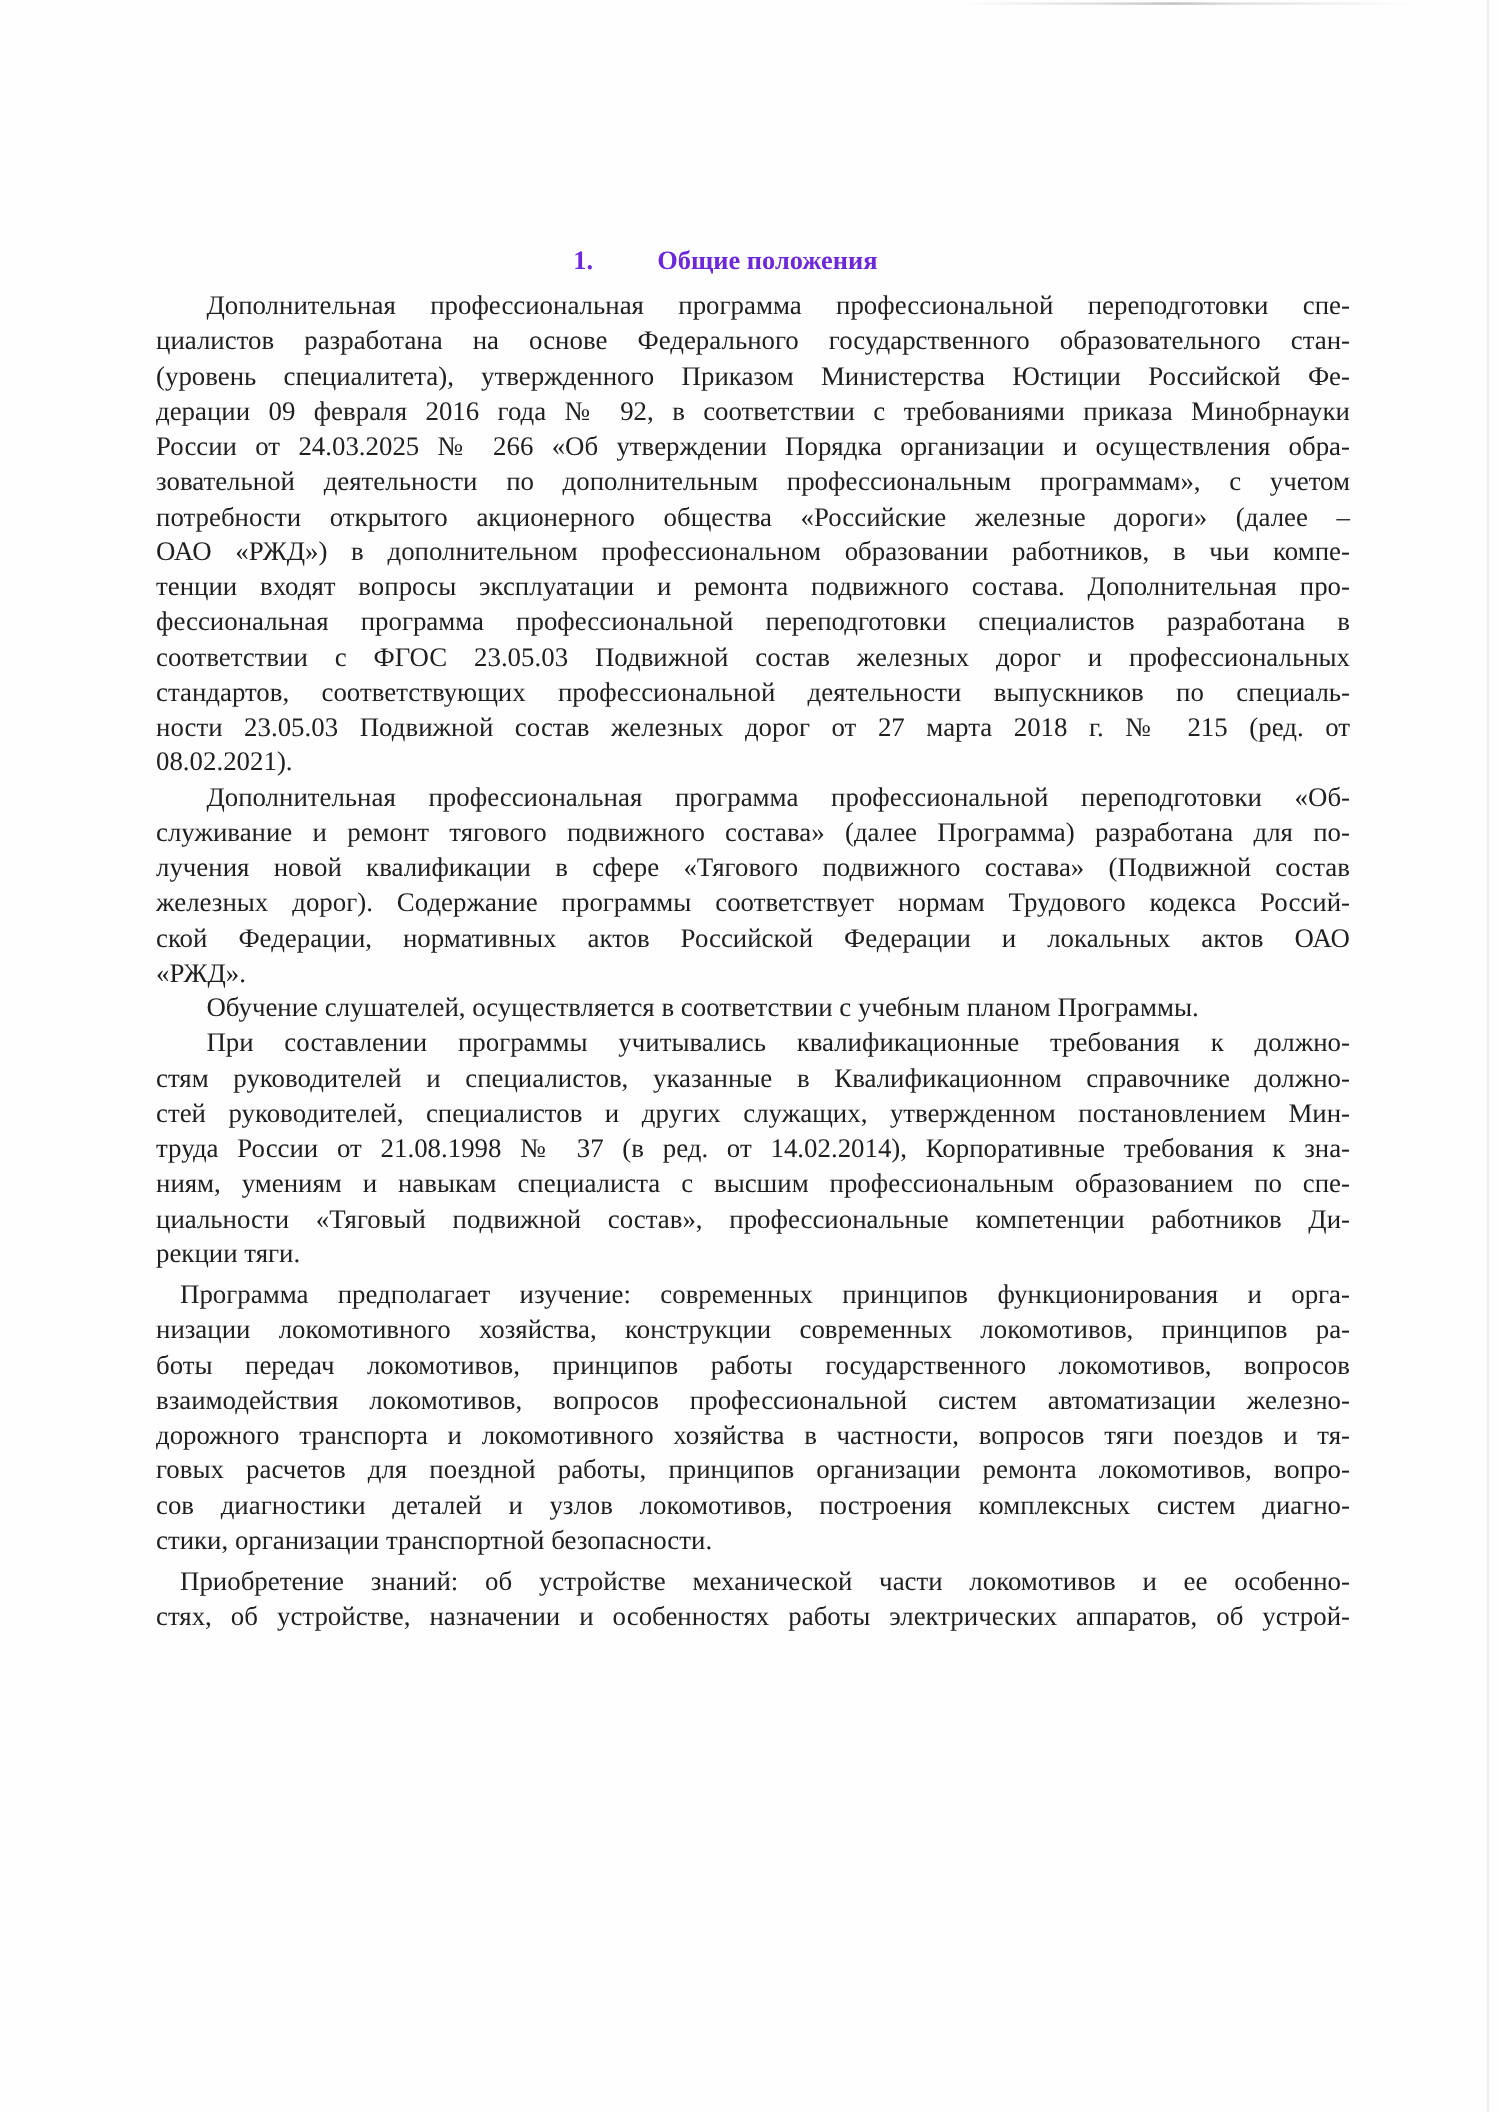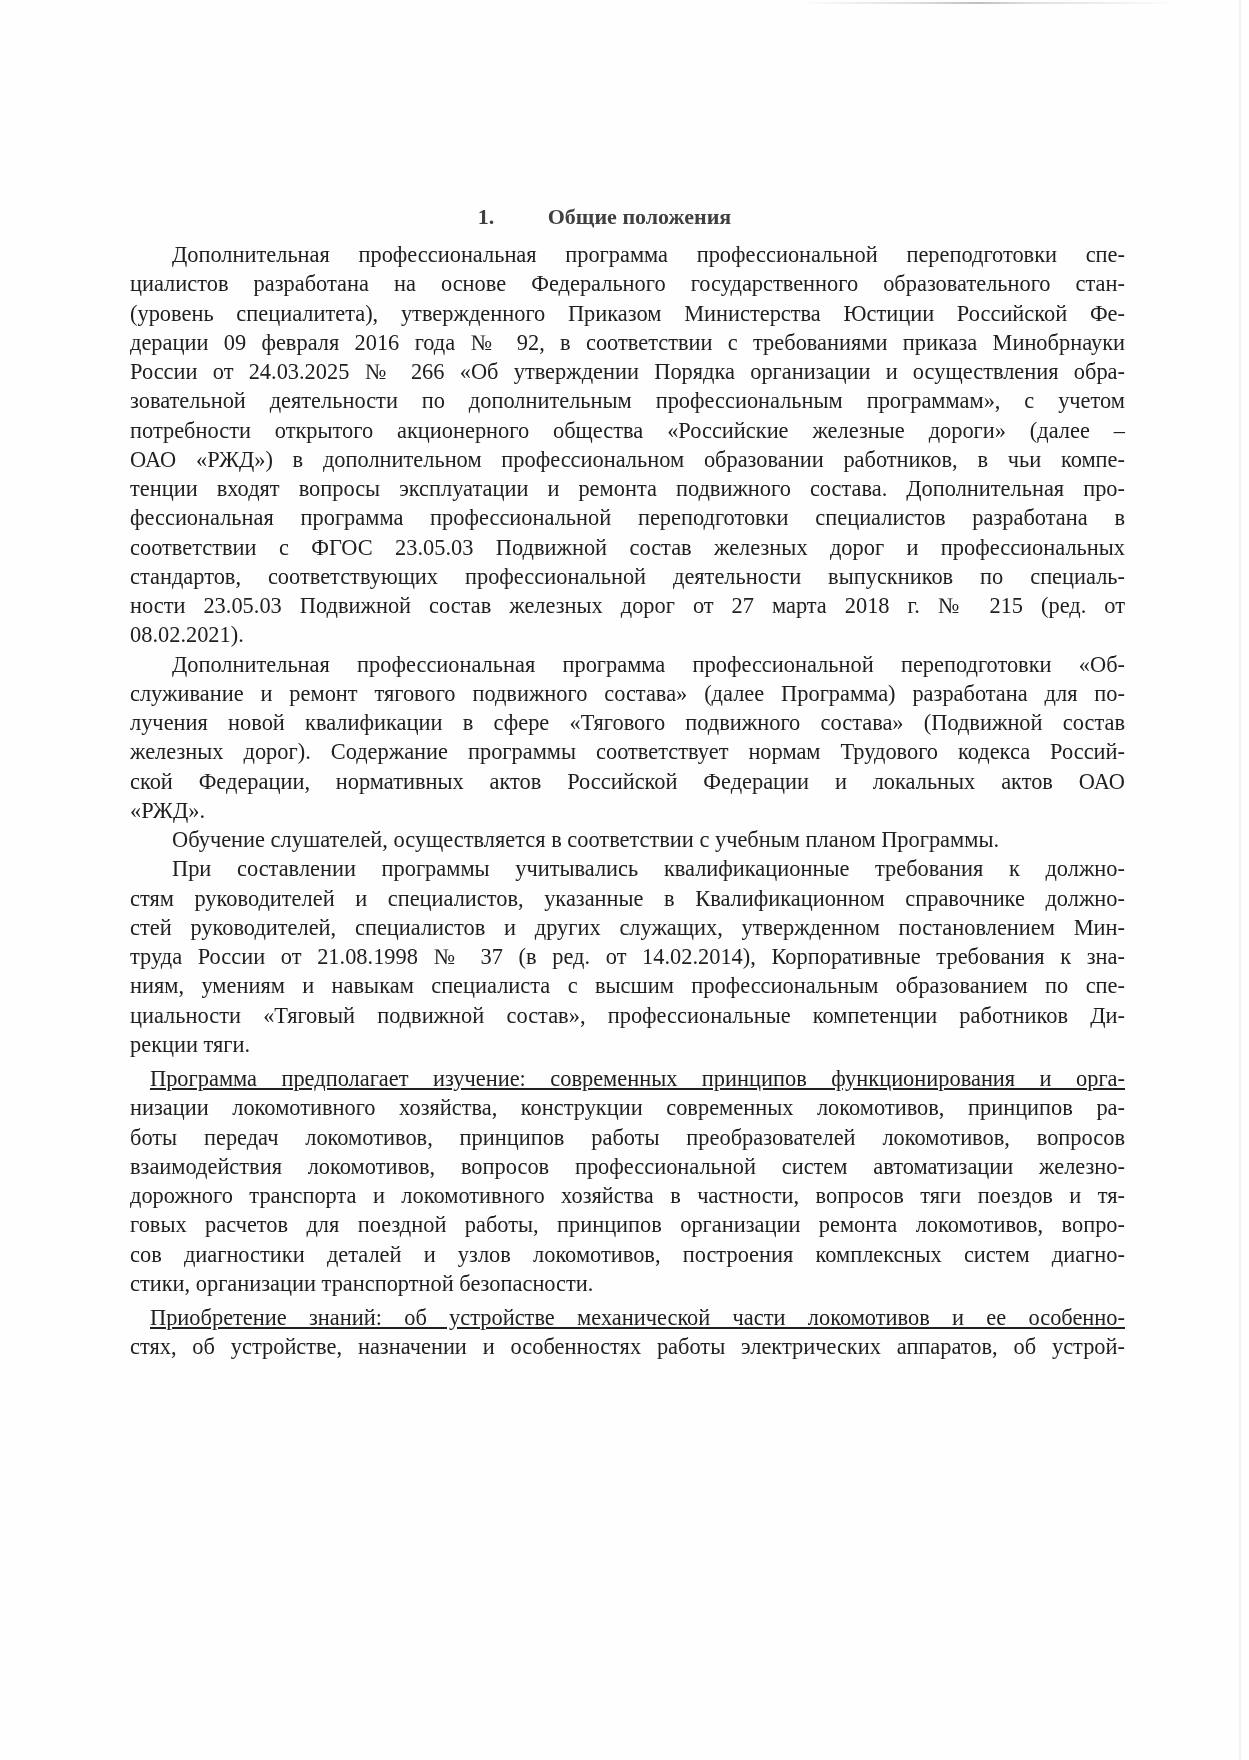--- a/index.html
+++ b/index.html
@@ -39,21 +39,21 @@
     background: linear-gradient(90deg, rgba(200,200,200,0) 0%, rgba(190,190,190,0.5) 30%, rgba(150,150,150,0.6) 47%, rgba(190,190,190,0.5) 60%, rgba(200,200,200,0) 100%);
   }
   .heading {
     position: absolute;
     top: 204px;
     left: 0;
     width: 1249px;
     text-align: center;
     font-size: 22px;
     font-weight: bold;
-    color: #404040;
+    color: #6d28d9;
     white-space: nowrap;
   }
   .heading .num {
     display: inline-block;
     width: 70px;
     text-align: left;
     margin-left: -40px;
   }
   .body-text {
     position: absolute;
@@ -74,21 +74,20 @@
   }
   .line.last {
     text-align: right;
     text-align-last: left;
   }
   .line.indent {
     padding-left: 42px;
   }
   .line.indent2 {
     padding-left: 20px;
-    text-decoration: underline;
   }
   .gap {
     height: 5px;
   }
 </style>
 </head>
 <body>
 
 <div class="page">
   <div class="scan-top-noise"></div>
@@ -132,21 +131,21 @@
         <span class="line">стей руководителей, специалистов и других служащих, утвержденном постановлением Мин-</span>
         <span class="line">труда России от 21.08.1998 № 37 (в ред. от 14.02.2014), Корпоративные требования к зна-</span>
         <span class="line">ниям, умениям и навыкам специалиста с высшим профессиональным образованием по спе-</span>
         <span class="line">циальности «Тяговый подвижной состав», профессиональные компетенции работников Ди-</span>
         <span class="line last">рекции тяги.</span>
       </div>
       <div class="gap"></div>
       <div>
         <span class="line indent2">Программа предполагает изучение: современных принципов функционирования и орга-</span>
         <span class="line">низации локомотивного хозяйства, конструкции современных локомотивов, принципов ра-</span>
-        <span class="line">боты передач локомотивов, принципов работы преобразователей локомотивов, вопросов</span>
+        <span class="line">боты передач локомотивов, принципов работы государственного локомотивов, вопросов</span>
         <span class="line">взаимодействия локомотивов, вопросов профессиональной систем автоматизации железно-</span>
         <span class="line">дорожного транспорта и локомотивного хозяйства в частности, вопросов тяги поездов и тя-</span>
         <span class="line">говых расчетов для поездной работы, принципов организации ремонта локомотивов, вопро-</span>
         <span class="line">сов диагностики деталей и узлов локомотивов, построения комплексных систем диагно-</span>
         <span class="line last">стики, организации транспортной безопасности.</span>
       </div>
       <div class="gap"></div>
       <div>
         <span class="line indent2">Приобретение знаний: об устройстве механической части локомотивов и ее особенно-</span>
         <span class="line">стях, об устройстве, назначении и особенностях работы электрических аппаратов, об устрой-</span>

